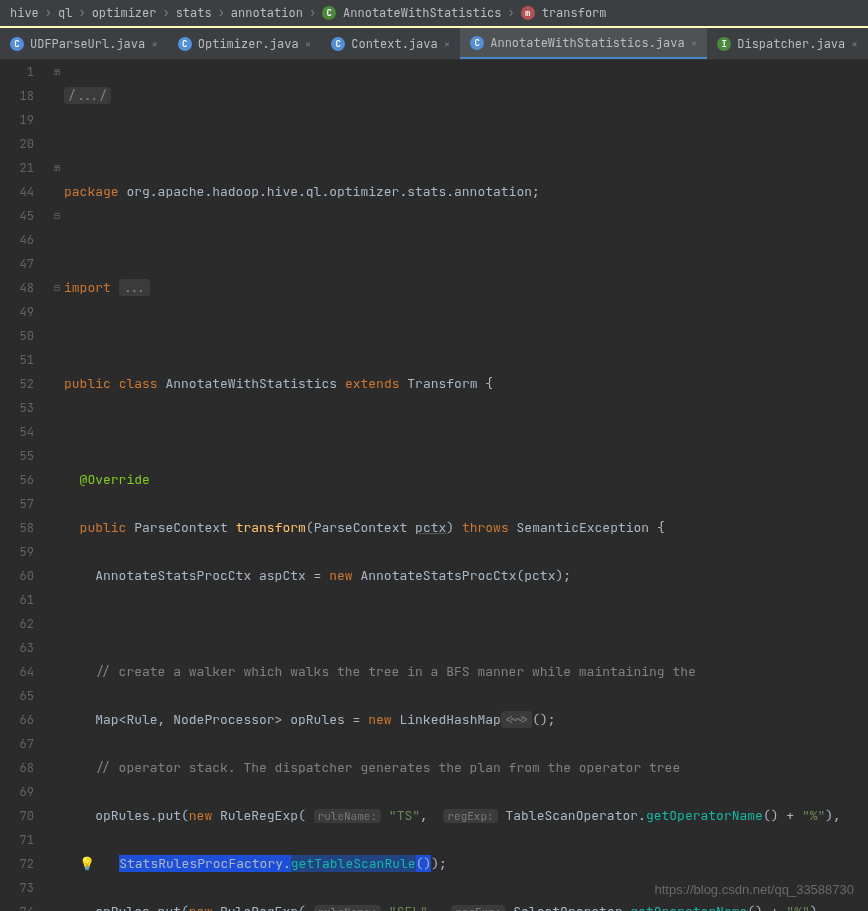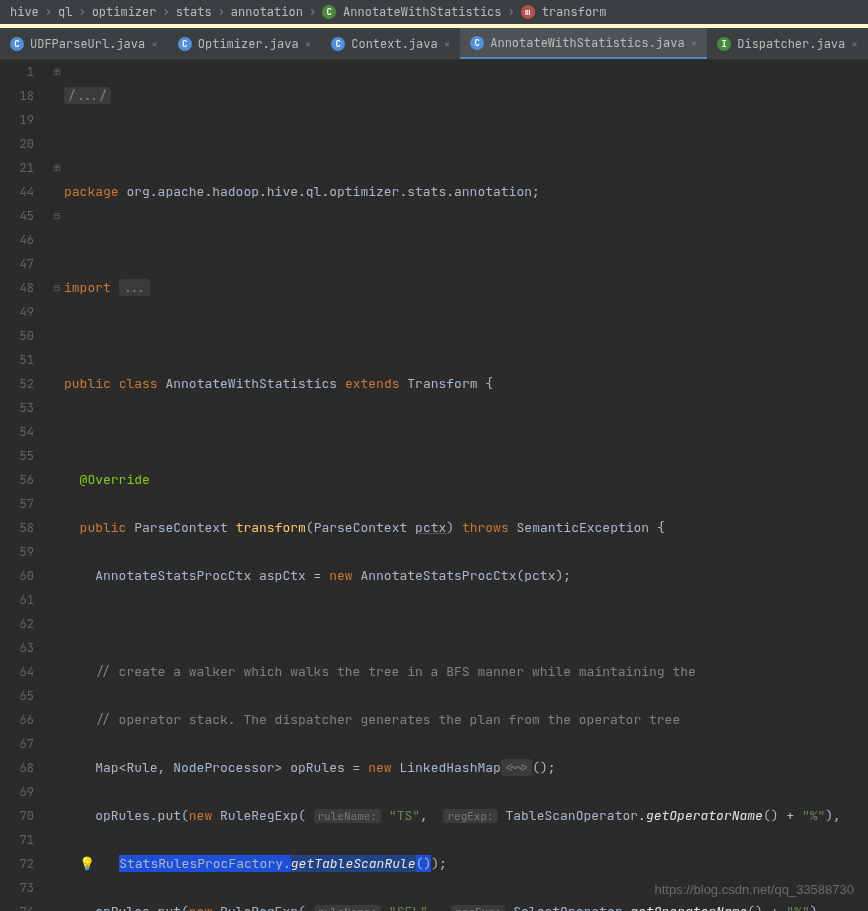--- a/index.html
+++ b/index.html
@@ -13,21 +13,21 @@
   overflow: hidden;
 }
 .breadcrumb {
   display: flex;
   align-items: center;
   height: 28px;
   padding: 0 10px;
   background: #3c3f41;
   color: #bbbbbb;
   font-size: 12px;
-  border-bottom: 4px solid #fef9c3;
+  border-bottom: 2px solid #fef9c3;
   gap: 4px;
 }
 .bc-sep { color: #808080; margin: 0 2px; }
 .bc-icon { display: inline-flex; align-items: center; justify-content: center; width: 14px; height: 14px; border-radius: 50%; font-size: 9px; font-weight: bold; margin-right: 3px; }
 .bc-c { background: #4a8a3a; color: #fff; }
 .bc-m { background: #b35252; color: #fff; }
 .tabs {
   display: flex;
   align-items: center;
   height: 32px;
@@ -89,21 +89,21 @@
   font-size: 13px;
   white-space: pre;
   overflow: hidden;
 }
 .code .line { height: 24px; }
 .kw { color: #cc7832; }
 .str { color: #6a8759; }
 .ann { color: #84cc16; }
 .com { color: #808080; }
 .cls { color: #a9b7c6; }
-.fn { color: #e5e5e5; font-style: italic; }
+.fn { color: #14b8a6; }
 .fnsi { color: #ffc66d; }
 .param { color: #a9b7c6; text-decoration: underline; text-decoration-color: #555; }
 .hint { color: #787878; background: #3b3b3b; padding: 0 4px; border-radius: 3px; font-size: 11px; }
 .fold { background: #3b3b3b; color: #808080; padding: 0 4px; border-radius: 3px; }
 .hl { background: #214283; }
 .hlb { background: #1d4ed8; }
 .bulb { color: #ffc66d; }
 .watermark {
   position: absolute;
   right: 14px;
@@ -252,22 +252,22 @@
 <div class="line"> </div>
 <div class="line"><span class="kw">import</span> <span class="fold">...</span></div>
 <div class="line"> </div>
 <div class="line"><span class="kw">public</span> <span class="kw">class</span> <span class="cls">AnnotateWithStatistics</span> <span class="kw">extends</span> <span class="cls">Transform</span> {</div>
 <div class="line"> </div>
 <div class="line">  <span class="ann">@Override</span></div>
 <div class="line">  <span class="kw">public</span> <span>ParseContext</span> <span class="fnsi">transform</span>(<span>ParseContext</span> <span class="param">pctx</span>) <span class="kw">throws</span> <span>SemanticException</span> {</div>
 <div class="line">    <span>AnnotateStatsProcCtx aspCtx = </span><span class="kw">new</span><span> AnnotateStatsProcCtx(pctx);</span></div>
 <div class="line"> </div>
 <div class="line">    <span class="com">// create a walker which walks the tree in a BFS manner while maintaining the</span></div>
+<div class="line">    <span>Map&lt;Rule, NodeProcessor&gt; opRules = </span><span class="kw">new</span><span> LinkedHashMap</span><span class="fold">&lt;~&gt;</span><span>();</span></div>
 <div class="line">    <span class="com">// operator stack. The dispatcher generates the plan from the operator tree</span></div>
-<div class="line">    <span>Map&lt;Rule, NodeProcessor&gt; opRules = </span><span class="kw">new</span><span> LinkedHashMap</span><span class="fold">&lt;~&gt;</span><span>();</span></div>
 <div class="line">    <span>opRules.put(</span><span class="kw">new</span><span> RuleRegExp( </span><span class="hint">ruleName:</span> <span class="str">"TS"</span>,  <span class="hint">regExp:</span> <span>TableScanOperator.</span><span class="fn">getOperatorName</span>()<span> + </span><span class="str">"%"</span>),</div>
 <div class="line">  <span class="bulb">💡</span>   <span class="hlb"><span>StatsRulesProcFactory.</span></span><span class="hl"><span class="fn">getTableScanRule</span></span><span class="hlb">()</span>);</div>
 <div class="line">    <span>opRules.put(</span><span class="kw">new</span><span> RuleRegExp( </span><span class="hint">ruleName:</span> <span class="str">"SEL"</span>,  <span class="hint">regExp:</span> <span>SelectOperator.</span><span class="fn">getOperatorName</span>()<span> + </span><span class="str">"%"</span>),</div>
 
 
 
 
 
 
 

